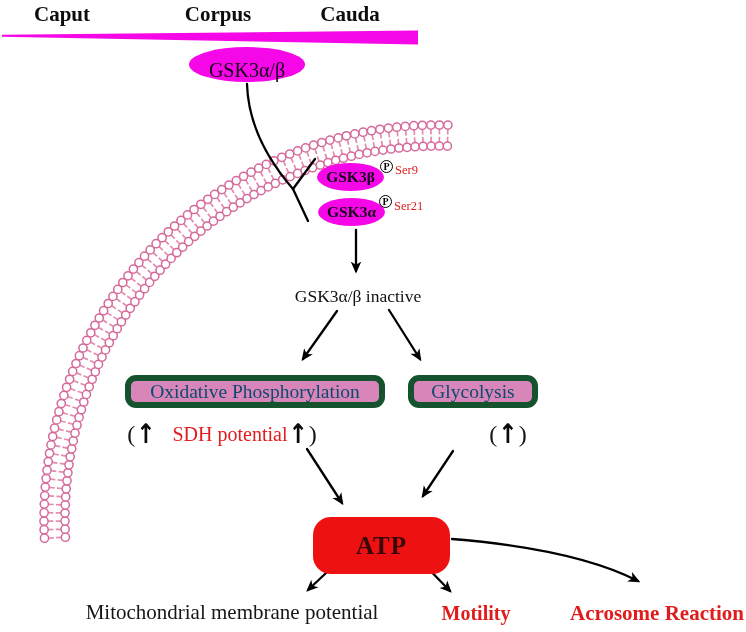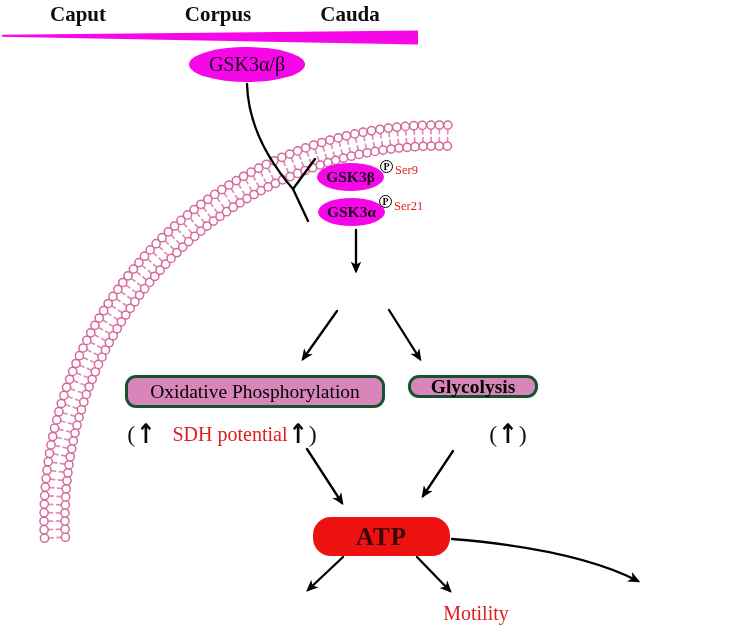--- a/index.html
+++ b/index.html
@@ -12,40 +12,40 @@
   }
   *{margin:0;padding:0;box-sizing:border-box;}
   body{background:#ffffff;font-family:"Liberation Serif",serif;}
   .stage{position:relative;width:746px;height:632px;background:#fff;overflow:hidden;}
   .stage svg.canvas{position:absolute;left:0;top:0;}
   .abs{position:absolute;white-space:nowrap;}
   .cx{transform:translateX(-50%);}
   .region{font-size:21px;font-weight:bold;color:#0d0d0d;}
   .ellipse{display:flex;align-items:center;justify-content:center;
            background:var(--magenta);border-radius:50%;color:#14001a;}
-  .kinase{width:116px;height:35px;font-size:20px;}
+  .kinase{width:116px;height:35px;font-size:20px;align-items:flex-end;}
   .pill{width:67px;height:28px;font-size:15.5px;font-weight:bold;align-items:center;}
   .pbadge{width:13px;height:13px;border:1.6px solid #000;border-radius:50%;
           background:#fff;display:flex;align-items:center;justify-content:center;
           font-size:10px;font-weight:bold;color:#000;z-index:5;}
   .site{font-size:12.5px;color:var(--red);}
   .plain{font-size:17.5px;color:#101010;}
   .pathbox{display:flex;align-items:center;justify-content:center;
-           background:var(--boxpink);border-radius:11px;border:3px solid #14532d;
-           font-size:19.5px;color:#000000;}
+           background:var(--boxpink);border-radius:11px;border:6px solid #14532d;
+           font-size:19.5px;color:#0c4a6e;}
   .enzrow{display:flex;align-items:center;height:30px;}
   .paren{font-size:24px;color:#151515;}
   .enz{font-size:20px;color:var(--red);}
   .uparr{font-family:"DejaVu Sans",sans-serif;font-size:23px;font-weight:bold;
          color:#0a0a0a;transform:scaleY(1.18);margin:0 1px;}
   .gap{width:16px;}
   .atp{display:flex;align-items:center;justify-content:center;background:var(--atpred);
        border-radius:18px;font-size:25px;letter-spacing:1px;color:#380808;font-weight:bold;}
   .outcome-black{font-size:21px;color:#161616;}
-  .outcome-red{font-size:20px;font-weight:normal;color:var(--red);}
+  .outcome-red{font-size:20px;font-weight:bold;color:var(--red);}
   .mem-head{fill:#fff;stroke:var(--mem);stroke-width:1.5px;}
   .mem-tail{stroke:var(--memtail);stroke-width:1.7px;}
   .blk{stroke:#000;stroke-width:2.3px;fill:none;stroke-linecap:round;}
 </style>
 </head>
 <body>
 
 <div class="stage">
 
   <svg class="canvas" width="746" height="632" viewBox="0 0 746 632">
@@ -375,21 +375,21 @@
     <path class="blk" marker-end="url(#ah)" d="M 356,230 L 356,271"></path>
     <path class="blk" marker-end="url(#ah)" d="M 337,311 L 303,359"></path>
     <path class="blk" marker-end="url(#ah)" d="M 389,310 L 420,359"></path>
     <path class="blk" marker-end="url(#ah)" d="M 307,449 L 342,503"></path>
     <path class="blk" marker-end="url(#ah)" d="M 453,451 L 423,496"></path>
     <path class="blk" marker-end="url(#ah)" d="M 343,557 L 308,590"></path>
     <path class="blk" marker-end="url(#ah)" d="M 417,557 L 450,591"></path>
     <path class="blk" marker-end="url(#ah)" d="M 452,539 Q 575,549 638,581"></path>
   </svg>
 
-  <div class="abs region cx" style="left:78px;top:2px;">Caput</div>
+  <div class="abs region cx" style="left:62px;top:2px;">Caput</div>
   <div class="abs region cx" style="left:218px;top:2px;">Corpus</div>
   <div class="abs region cx" style="left:350px;top:2px;">Cauda</div>
 
   <div class="abs ellipse kinase" style="left:189px;top:47px;">
     <span>GSK3α/β</span>
   </div>
 
   <div class="abs ellipse pill" style="left:317px;top:163px;">
     <span>GSK3β</span>
   </div>
@@ -399,42 +399,45 @@
   <div class="abs site" style="left:395px;top:163px;">Ser9</div>
 
   <div class="abs ellipse pill" style="left:318px;top:198px;">
     <span>GSK3α</span>
   </div>
   <div class="abs pbadge" style="left:379px;top:195px;">
     <span>P</span>
   </div>
   <div class="abs site" style="left:394px;top:199px;">Ser21</div>
 
+  <div class="abs plain cx" style="left:358px;top:286px;">GSK3α/β inactive</div>
 
   <div class="abs pathbox" style="left:125px;top:375px;width:260px;height:33px;">
     <span>Oxidative Phosphorylation</span>
   </div>
-  <div class="abs pathbox" style="left:408px;top:375px;width:130px;height:23px;font-weight:bold;">
+  <div class="abs pathbox" style="left:408px;top:375px;width:130px;height:33px;">
     <span>Glycolysis</span>
   </div>
 
   <div class="abs enzrow cx" style="left:222px;top:419px;">
     <span class="paren">(</span>
     <span class="uparr">↑</span>
     <span class="gap"></span>
     <span class="enz">SDH potential</span>
     <span class="uparr">↑</span>
     <span class="paren">)</span>
   </div>
 
   <div class="abs enzrow cx" style="left:508px;top:419px;">
     <span class="paren">(</span>
     <span class="uparr">↑</span>
     <span class="paren">)</span>
   </div>
 
-  <div class="abs atp" style="left:313px;top:517px;width:137px;height:39px;">
+  <div class="abs atp" style="left:313px;top:517px;width:137px;height:57px;">
     <span>ATP</span>
   </div>
 
+  <div class="abs outcome-black cx" style="left:232px;top:600px;">Mitochondrial membrane potential</div>
   <div class="abs outcome-red cx" style="left:476px;top:602px;">Motility</div>
+  <div class="abs outcome-red cx" style="left:657px;top:601px;font-size:21px;">Acrosome Reaction</div>
 
 </div>
 
 </body></html>

